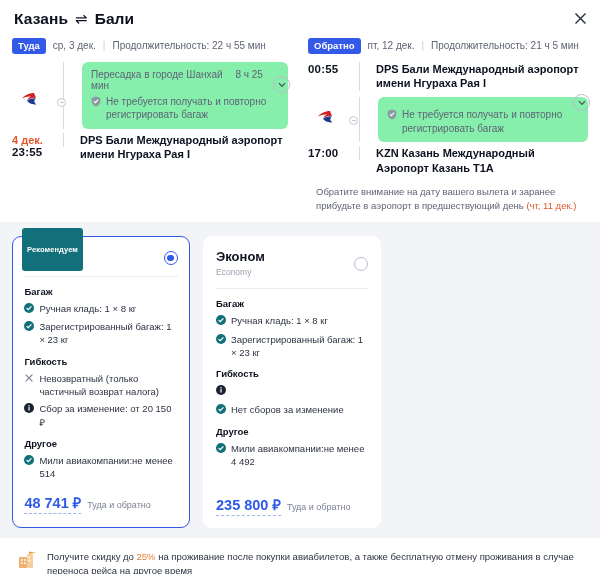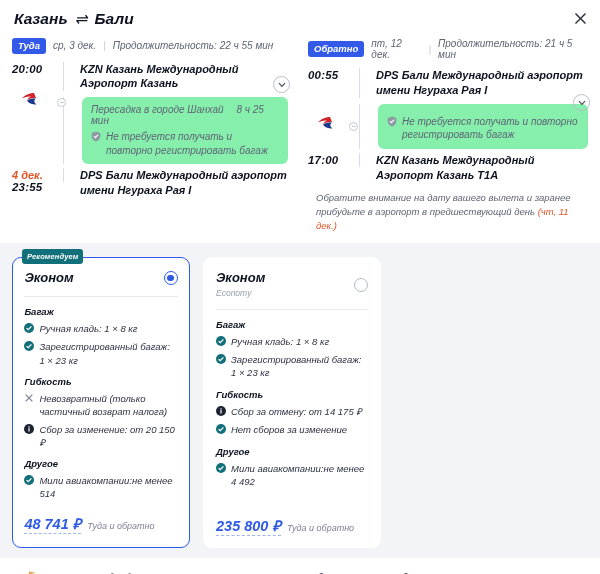--- a/index.html
+++ b/index.html
@@ -3,21 +3,21 @@
 <meta charset="utf-8">
 <style>
   * { box-sizing: border-box; margin: 0; padding: 0; }
   html, body {
     width: 600px; height: 574px;
     font-family: "Liberation Sans", sans-serif;
     background: #ffffff;
     color: #0d1220;
     overflow: hidden;
   }
-  .page { position: relative; width: 600px; height: 574px; background:#fff;font-style:italic; }
+  .page { position: relative; width: 600px; height: 574px; background:#fff; }
 
   
   .header { padding: 10px 14px 0 14px; }
   .title-row { display:flex; align-items:center; }
   .route-title { font-size: 15.5px; font-weight: 700; letter-spacing: .1px; }
   .route-arrows { margin: 0 7px; font-size: 15px; font-weight: 400; }
   .close-btn {
     position: absolute; top: 8px; right: 10px;
     width: 20px; height: 20px; display:flex; align-items:center; justify-content:center;
     cursor: pointer; color:#2c3242; font-size:16px; line-height:1;
@@ -77,21 +77,21 @@
     background:#f3f4f8; padding:14px 12px 10px 12px; margin-top:4px;
   }
   .fare-row { display:flex; gap:13px; }
   .fare-card {
     background:#fff; border-radius:9px; width:178px; padding:13px 13px 12px 13px;
     position:relative;
   }
   .fare-card.selected { border:1.6px solid #2f5ae8; padding:11.4px 11.4px 10.4px 11.4px; }
   .ribbon {
     position:absolute; top:-9px; left:9px; background:#12707a; color:#fff;
-    font-size:7.5px; font-weight:700; padding:3px 5px; border-radius:3px; letter-spacing:.1px;
+    font-size:7.5px; font-weight:700; padding:17px 5px; border-radius:3px; letter-spacing:.1px;
   }
   .fare-head { display:flex; align-items:center; justify-content:space-between; }
   .fare-name { font-size:13px; font-weight:700; color:#0d1220; }
   .fare-sub { font-size:8.5px; color:#9aa0b0; margin-top:3px; }
   .radio { width:14px; height:14px; border-radius:50%; border:1.3px solid #b4b9c6; flex:0 0 14px; margin-top:2px; cursor:pointer; }
   .radio.on { border:1.6px solid #2f5ae8; display:flex; align-items:center; justify-content:center; }
   .radio.on:after { content:""; width:6.5px; height:6.5px; border-radius:50%; background:#2f5ae8; }
   .divider { height:1px; background:#e8eaf0; margin:11px 0 9px 0; }
   .grp-title { font-size:9.5px; font-weight:700; color:#0d1220; margin:9px 0 5px 0; }
   .grp-title.first { margin-top:0; }
@@ -129,31 +129,20 @@
 
     <div class="flight-col">
       <div class="leg-meta">
         <span class="leg-badge">Туда</span>
         <span class="leg-date">ср, 3 дек.</span>
         <span class="leg-sep">|</span>
         <span class="leg-dur">Продолжительность: 22 ч 55 мин</span>
       </div>
 
       <div class="timeline">
-        <div class="row">
-          <div class="time-col">
-            <div class="time">20:00</div>
-          </div>
-          <div class="bar-col">
-              <div class="bar-line"></div>
-            </div>
-          <div class="info-col">
-            <div class="airport">KZN Казань Международный Аэропорт Казань</div>
-          </div>
-        </div>
 
         <div class="stop-block">
           <div class="time-col"></div>
           <div class="bar-col">
               <div class="bar-line"></div>
             </div>
           <div class="info-col">
             <div class="stop-box">
               <div class="stop-line1">
                 <span>Пересадка в городе Шанхай</span>
@@ -379,21 +368,20 @@
 
         <div class="grp-title">Гибкость</div>
         <div class="feat">
           <span class="ic">
             <svg width="10" height="10" viewBox="0 0 10 10">
                 <circle cx="5" cy="5" r="5" fill="#1c2433"></circle>
                 <rect x="4.4" y="4.1" width="1.2" height="3.4" fill="#fff"></rect>
                 <rect x="4.4" y="2.2" width="1.2" height="1.3" fill="#fff"></rect>
               </svg>
           </span>
-          <span>Сбор за отмену: от 14 175 ₽</span>
         </div>
         <div class="feat">
           <span class="ic">
             <svg width="10" height="10" viewBox="0 0 10 10">
                 <circle cx="5" cy="5" r="5" fill="#12707a"></circle>
                 <path d="M2.6 5.1 L4.2 6.7 L7.4 3.3" stroke="#fff" stroke-width="1.2" fill="none"></path>
               </svg>
           </span>
           <span>Нет сборов за изменение</span>
         </div>

